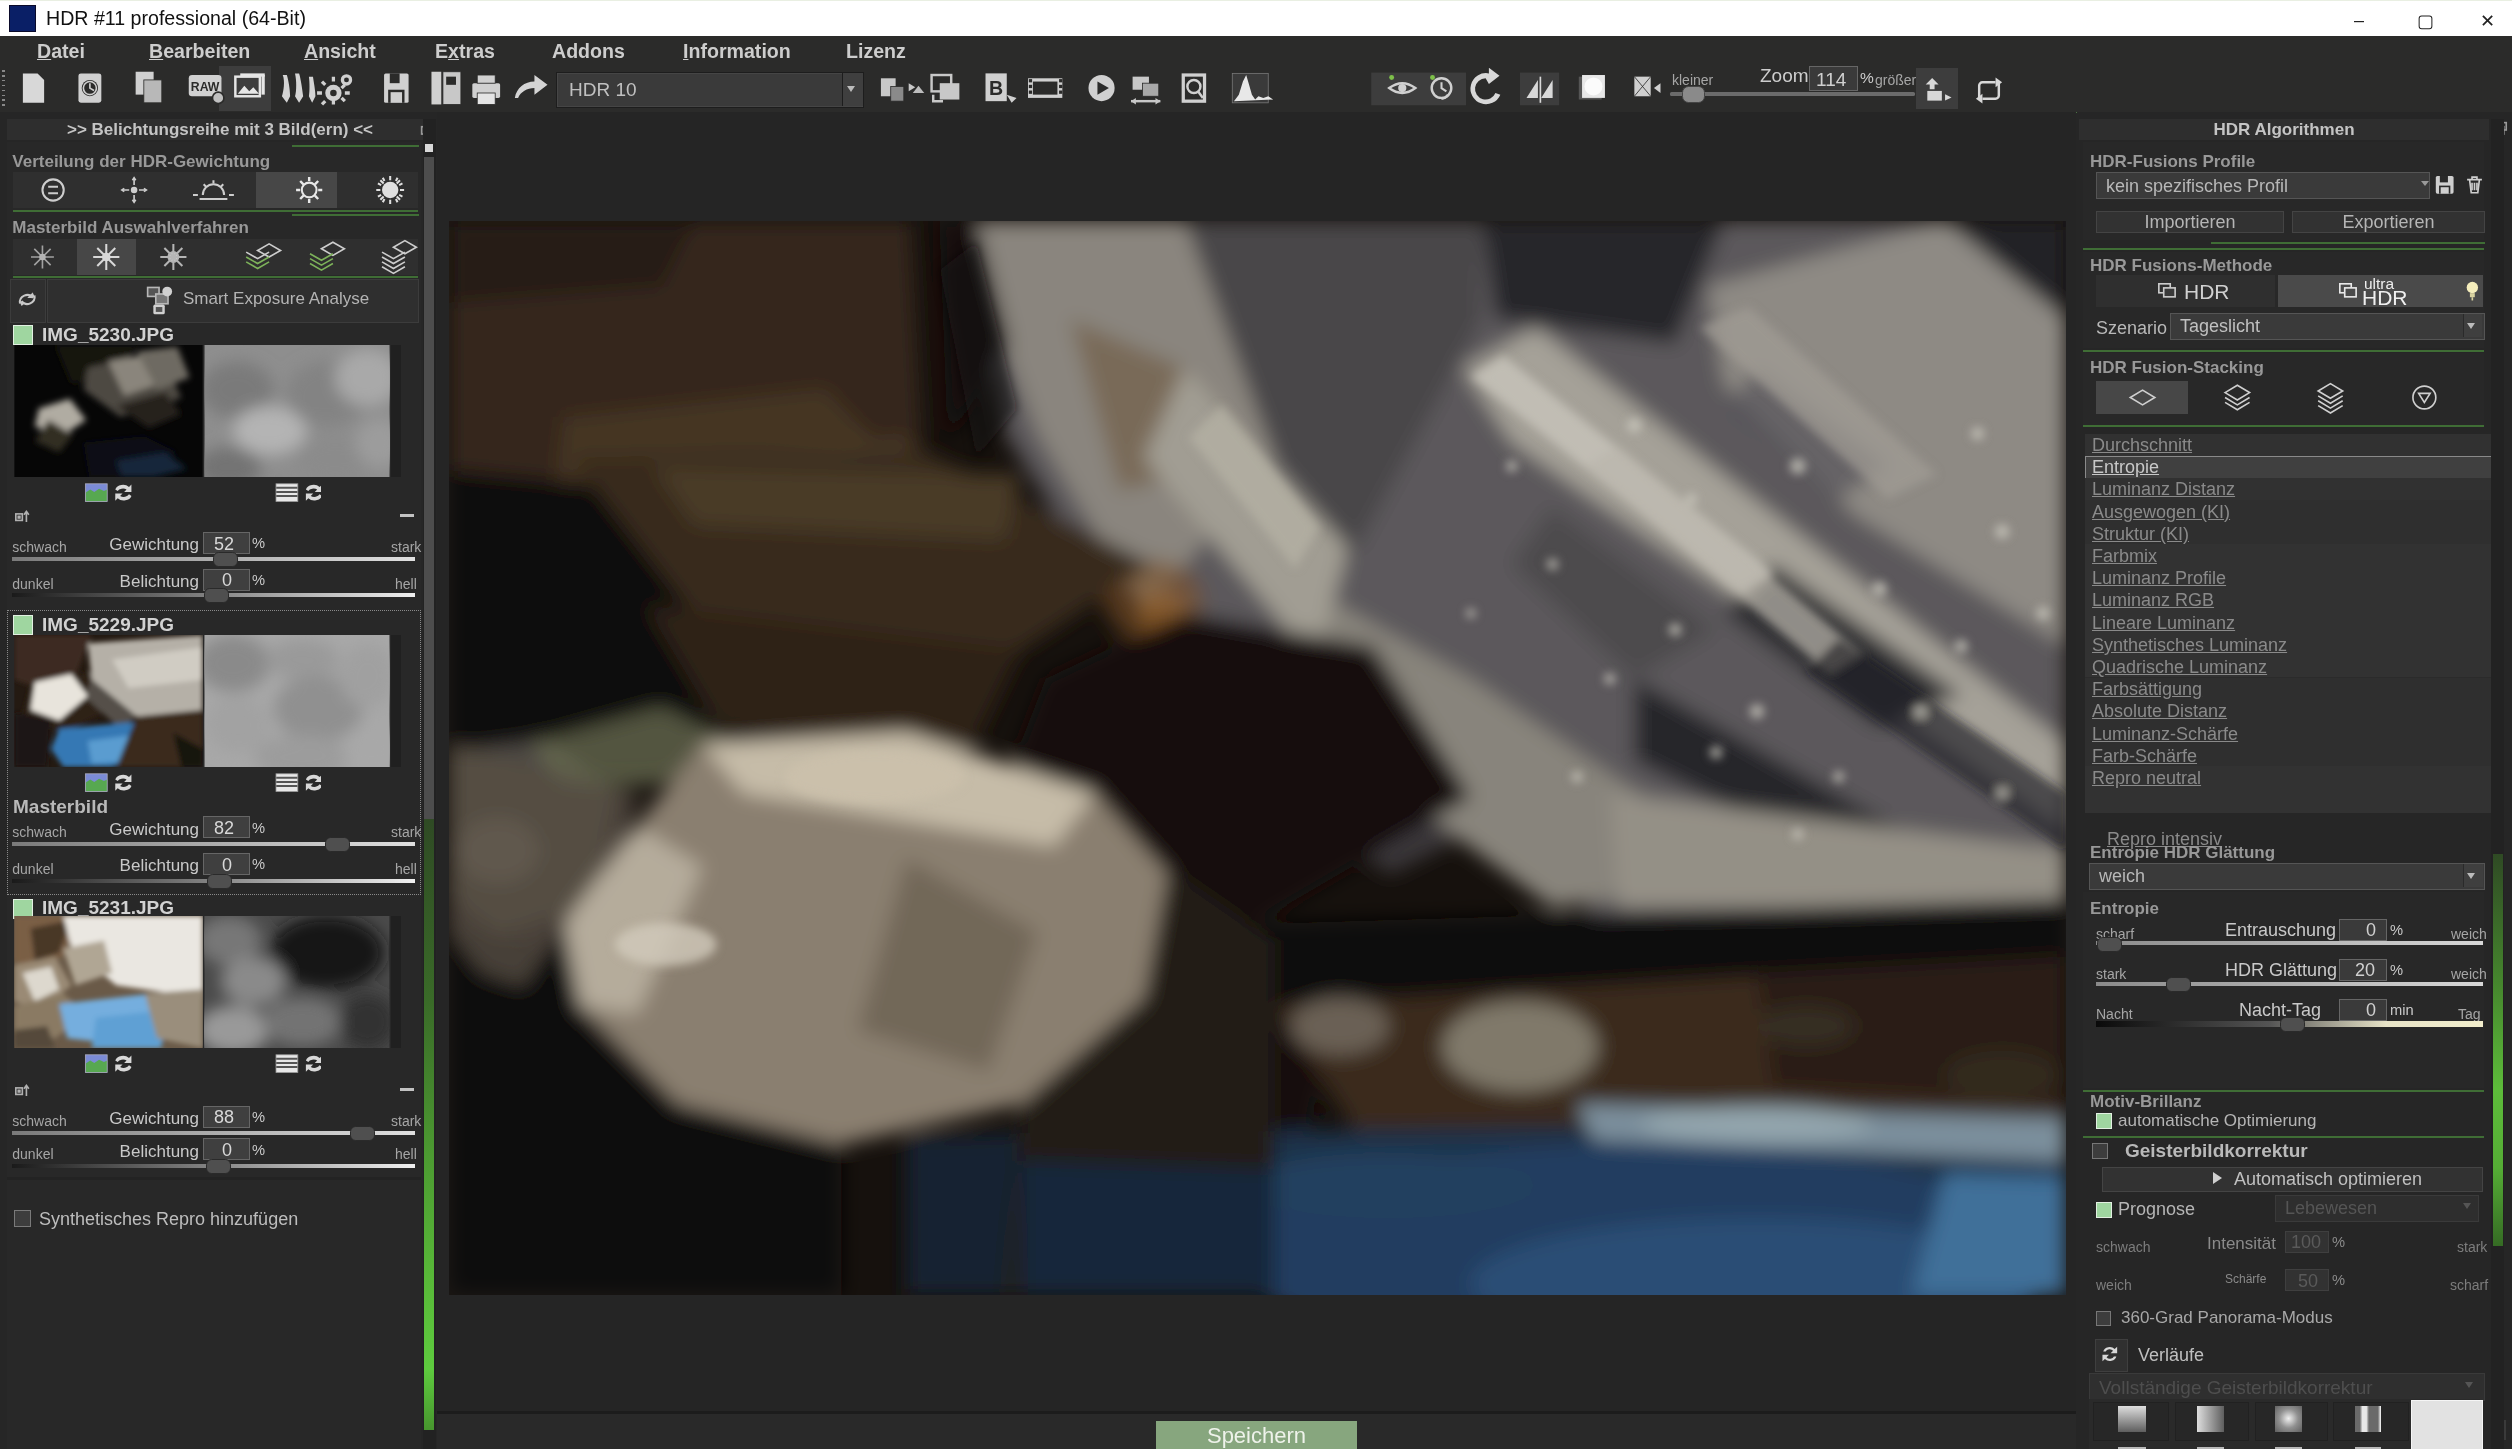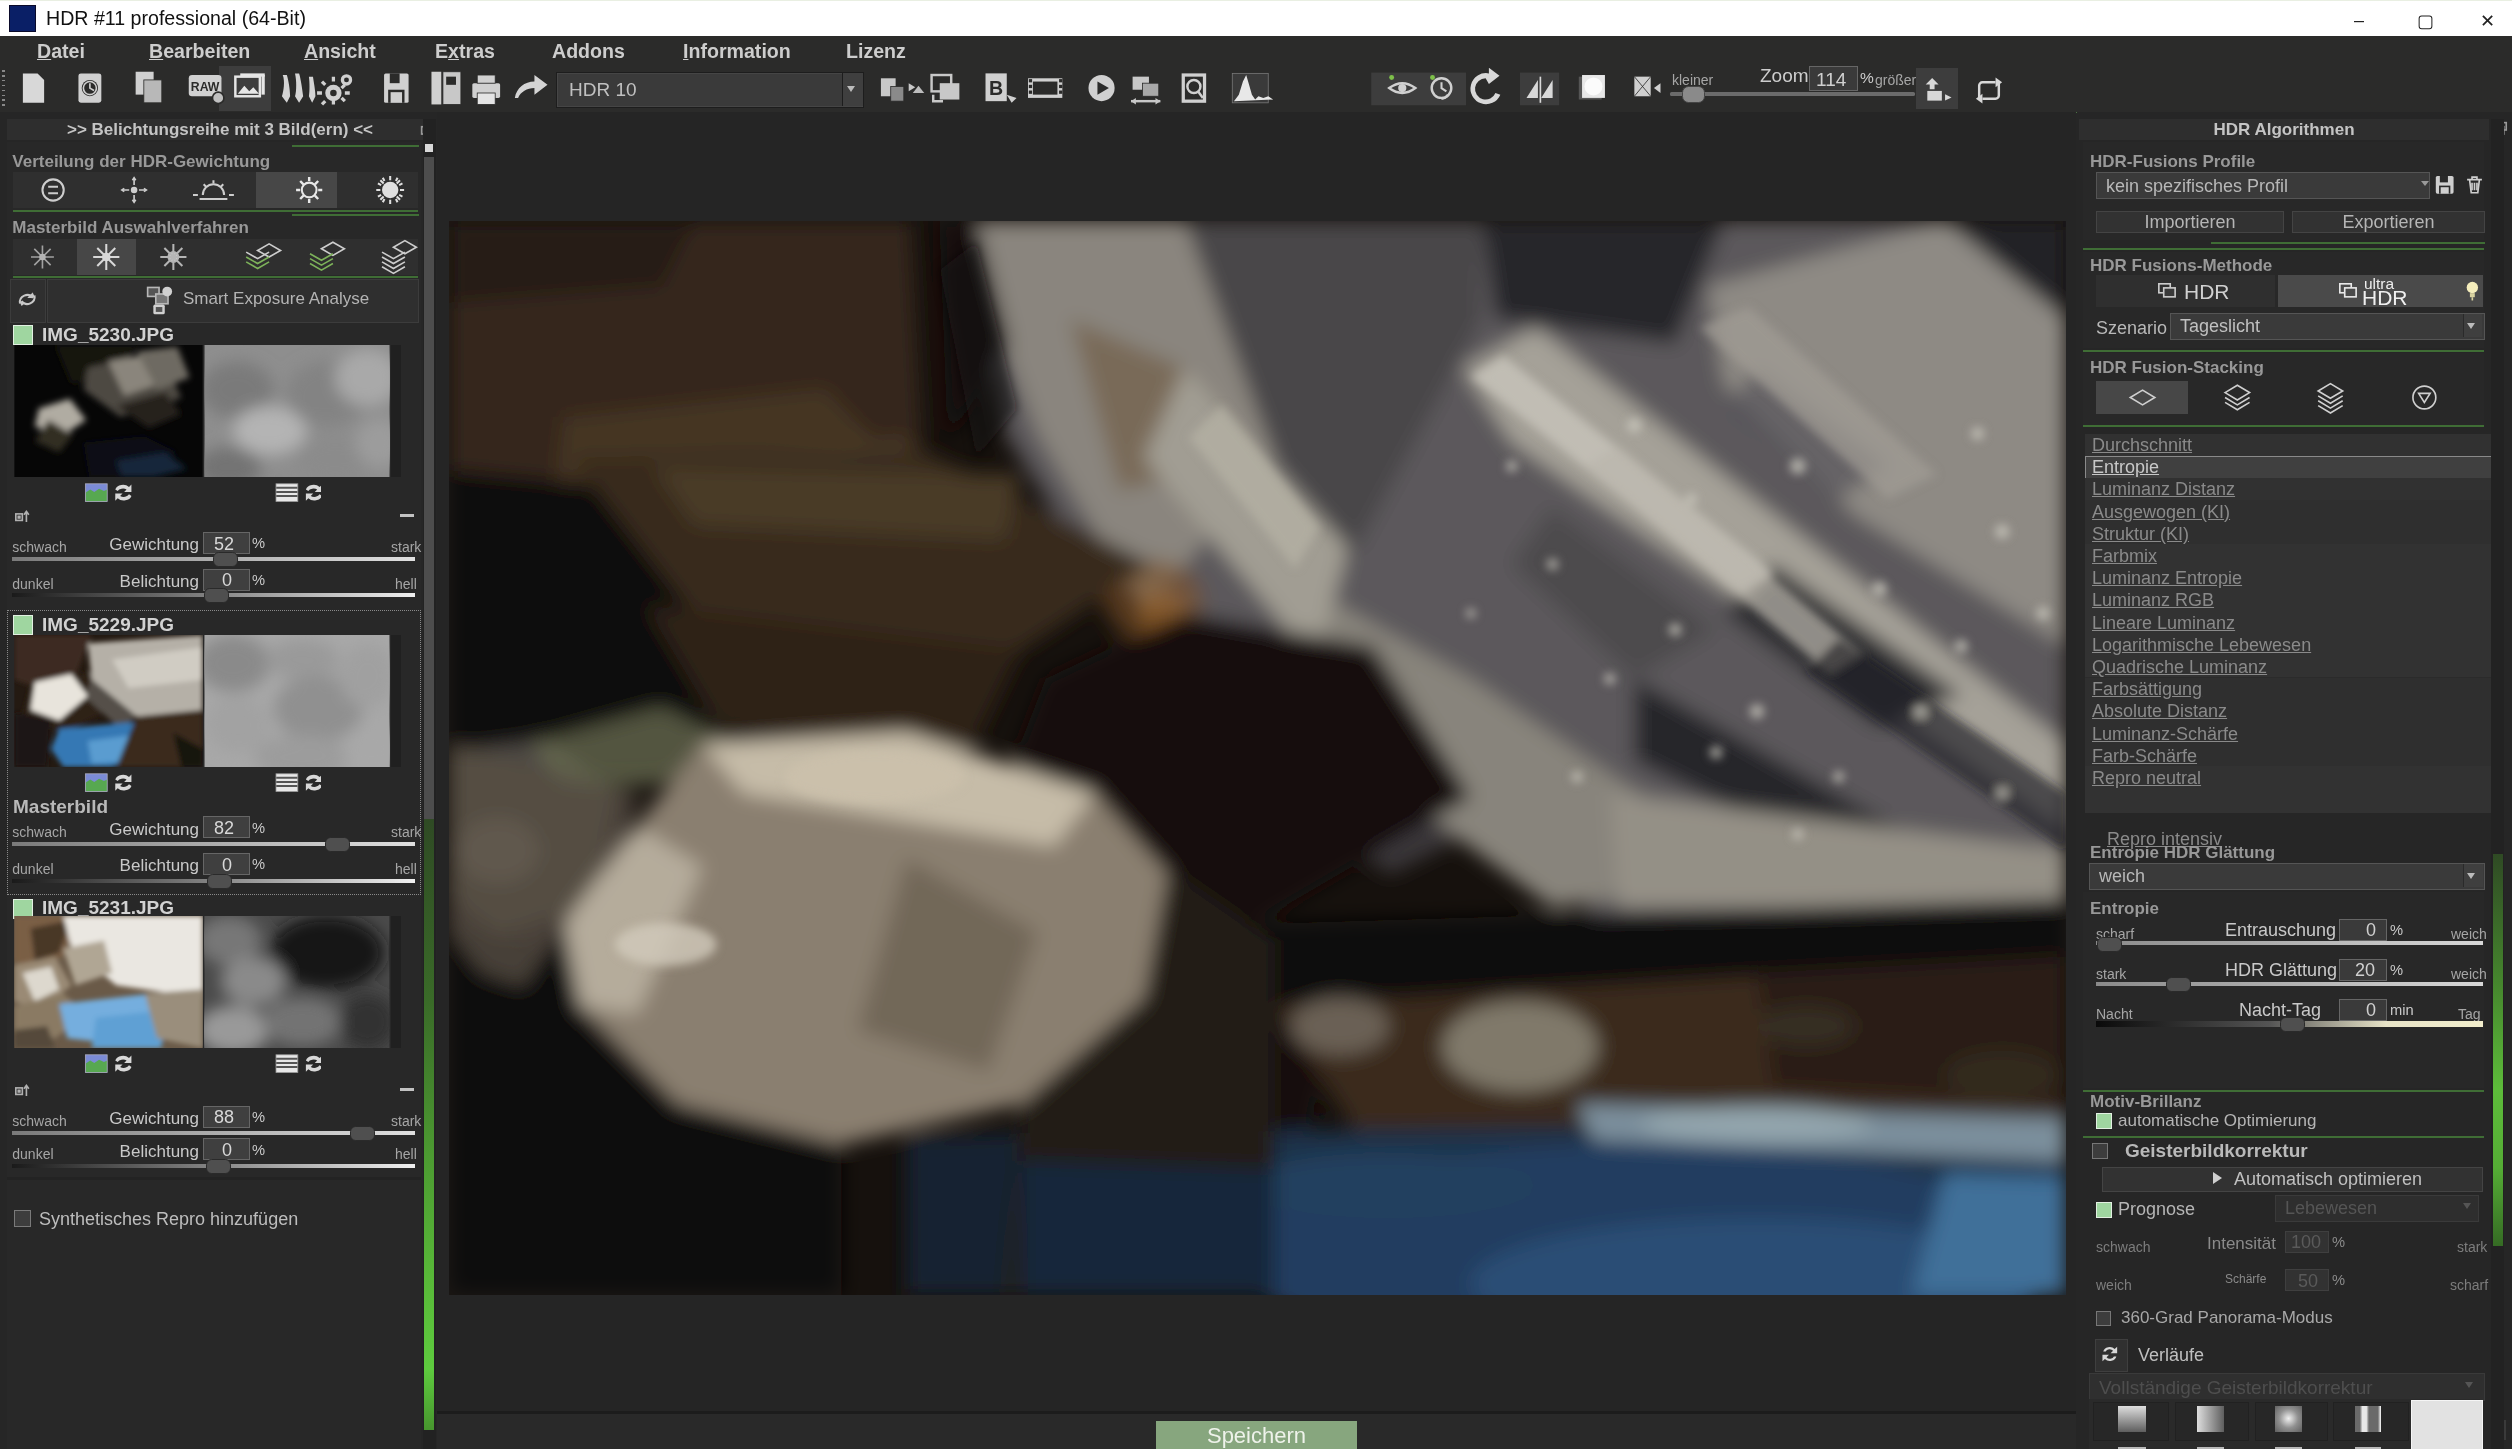--- a/index.html
+++ b/index.html
@@ -781,24 +781,24 @@
   <div class="abs" style="left:2085px;top:500px;width:408px;height:44px;background:#2f2f2f;"></div>
   <div class="abs" style="left:2085px;top:544px;width:408px;height:133px;background:#323232;"></div>
   <div class="abs" style="left:2085px;top:678px;width:408px;height:88px;background:#2f2f2f;"></div>
   <div class="abs" style="left:2085px;top:766px;width:408px;height:47px;background:#323232;"></div>
   <div class="abs algit" style="top:434px;">Durchschnitt</div>
   <div class="abs algit" style="top:456px;color:#c8c8c8;">Entropie</div>
   <div class="abs algit" style="top:478px;">Luminanz Distanz</div>
   <div class="abs algit" style="top:501px;">Ausgewogen (KI)</div>
   <div class="abs algit" style="top:523px;">Struktur (KI)</div>
   <div class="abs algit" style="top:545px;">Farbmix</div>
-  <div class="abs algit" style="top:567px;">Luminanz Entropie</div>
+  <div class="abs algit" style="top:567px;">Luminanz Profile</div>
   <div class="abs algit" style="top:589px;">Luminanz RGB</div>
   <div class="abs algit" style="top:612px;">Lineare Luminanz</div>
-  <div class="abs algit" style="top:634px;">Logarithmische Lebewesen</div>
+  <div class="abs algit" style="top:634px;">Synthetisches Luminanz</div>
   <div class="abs algit" style="top:656px;">Quadrische Luminanz</div>
   <div class="abs algit" style="top:678px;">Farbsättigung</div>
   <div class="abs algit" style="top:700px;">Absolute Distanz</div>
   <div class="abs algit" style="top:723px;">Luminanz-Schärfe</div>
   <div class="abs algit" style="top:745px;">Farb-Schärfe</div>
   <div class="abs algit" style="top:767px;">Repro neutral</div>
   <div class="abs algit" style="top:828px;margin-left:15px;">Repro intensiv</div>
 
   <div class="abs seclabel" style="left:2090px;top:843px;">Entropie HDR Glättung</div>
   <div class="abs" style="left:2089px;top:863px;width:394px;height:24.5px;background:#3a3a3a;border:0.8px solid #555;"></div>

